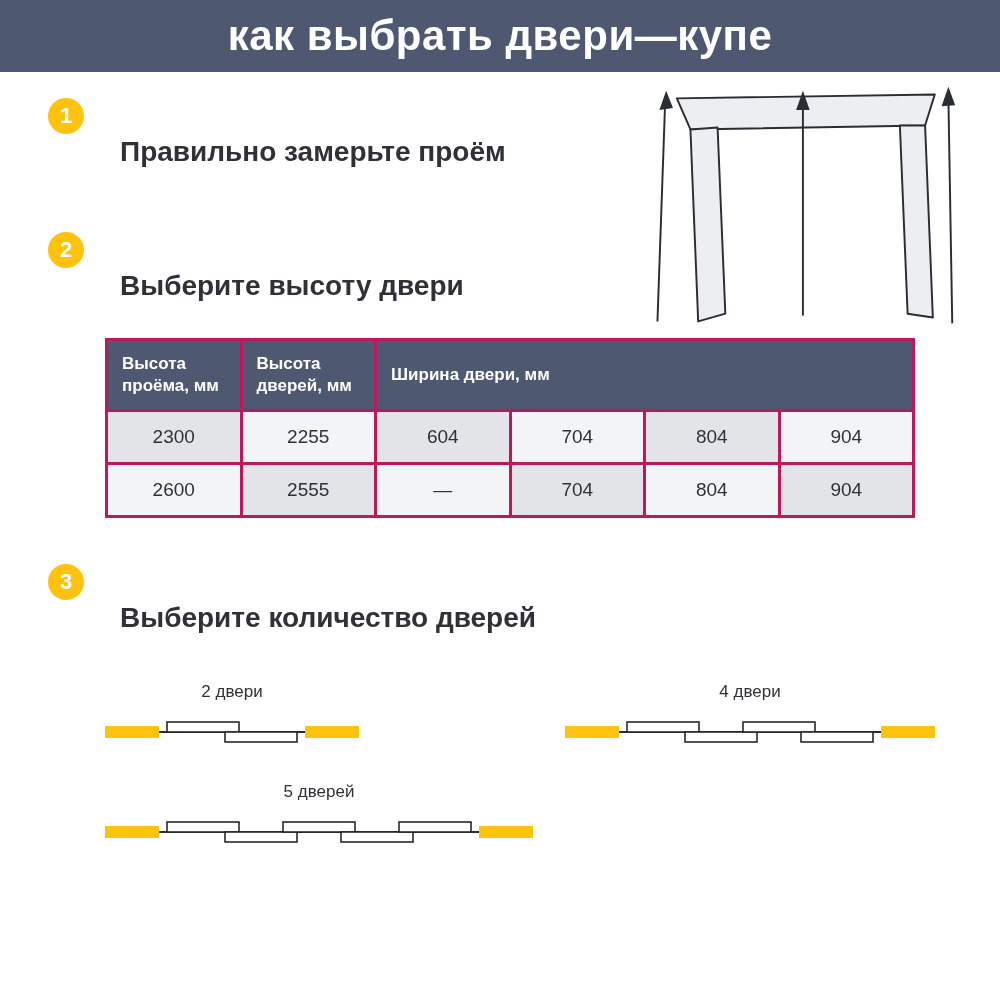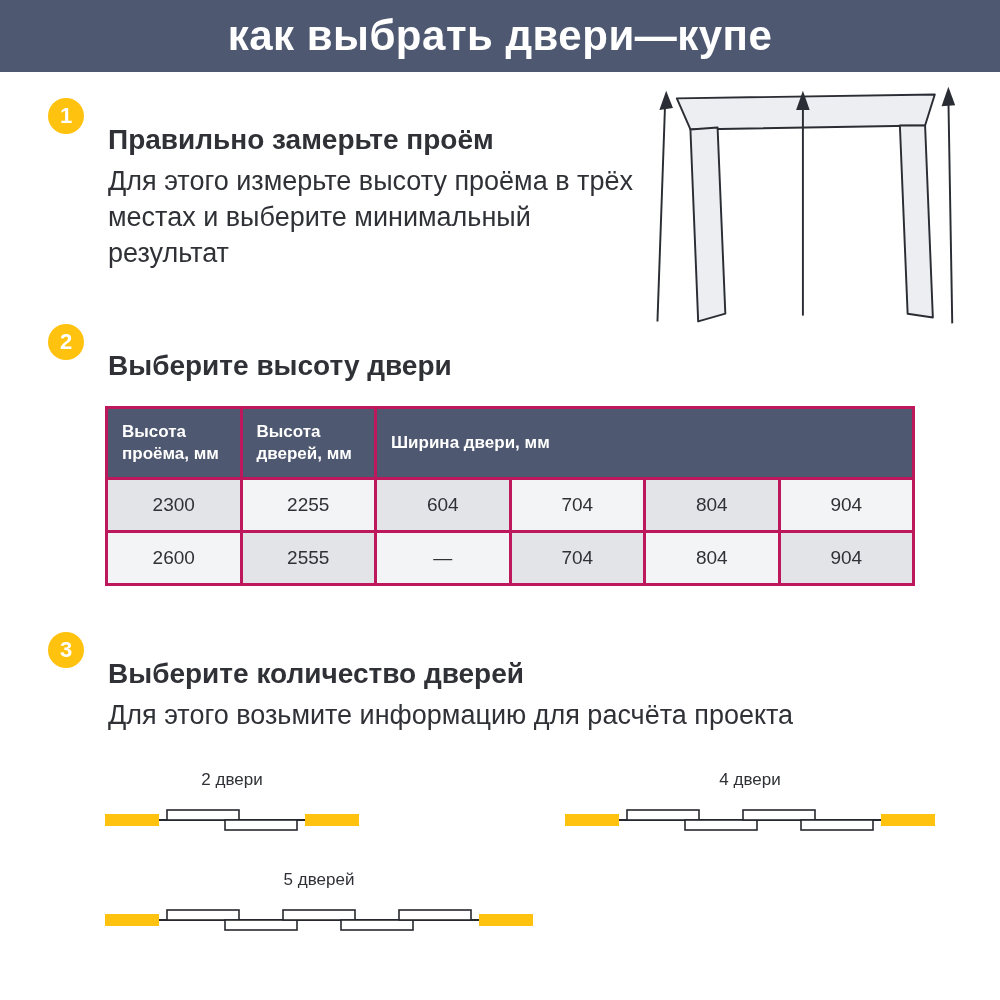--- a/index.html
+++ b/index.html
@@ -17,21 +17,21 @@
   .top-bar{height:72px;background:var(--header-bg);display:flex;align-items:center;justify-content:center;text-align:right;}
   .top-bar h1{margin:0;font-size:42px;font-weight:700;color:#fff;letter-spacing:.5px;}
 
   .step{display:flex;align-items:flex-start;padding:0 48px;}
   .step-1{margin-top:26px;}
   .step-2{margin-top:52px;}
   .step-3{margin-top:46px;}
   .badge{flex:0 0 36px;width:36px;height:36px;border-radius:50%;background:var(--accent);
          color:#fff;font-size:22px;font-weight:700;display:flex;align-items:center;justify-content:center;}
   .step-content{margin-left:24px;margin-top:26px;}
-  .step h2{margin:0;font-size:28px;font-weight:700;color:var(--text);}
+  .step h2{margin:12px;font-size:28px;font-weight:700;color:var(--text);}
   .step p{margin:8px 0 0;font-size:27px;line-height:1.33;color:var(--text);}
   .step-1 p{max-width:545px;}
 
   .frame-illustration{position:absolute;top:84px;right:40px;width:320px;height:246px;}
 
   table.size-table{margin:24px 85px 0 105px;width:810px;table-layout:fixed;
                    border-collapse:separate;border-spacing:3px;background:#be185d;}
   .size-table th{background:var(--header-bg);color:#fff;font-size:17px;font-weight:700;
                  text-align:left;vertical-align:middle;padding:10px 14px;height:68px;line-height:1.3;}
   .size-table td{font-size:19px;text-align:center;vertical-align:middle;height:50px;padding:0;}
@@ -50,21 +50,20 @@
 <div class="page">
 
   <header class="top-bar">
     <h1>как выбрать двери—купе</h1>
   </header>
 
   <section class="step step-1">
     <div class="badge">1</div>
     <div class="step-content">
       <h2>Правильно замерьте проём</h2>
-      <p>Для этого измерьте высоту проёма в трёх местах и выберите минимальный результат</p>
     </div>
   </section>
 
   <svg class="frame-illustration" viewBox="0 0 330 252">
 
     <polygon points="38,14 304,10 294,42 52,46" fill="#ECEEF1" stroke="#2A2D33" stroke-width="2" stroke-linejoin="round"></polygon>
 
     <polygon points="52,46 80,44 88,236 60,244" fill="#ECEEF1" stroke="#2A2D33" stroke-width="2" stroke-linejoin="round"></polygon>
 
     <polygon points="268,42 294,42 302,240 276,236" fill="#ECEEF1" stroke="#2A2D33" stroke-width="2" stroke-linejoin="round"></polygon>
@@ -111,21 +110,20 @@
         <td>804</td>
         <td>904</td>
       </tr>
     </tbody>
   </table>
 
   <section class="step step-3">
     <div class="badge">3</div>
     <div class="step-content">
       <h2>Выберите количество дверей</h2>
-      <p>Для этого возьмите информацию для расчёта проекта</p>
     </div>
   </section>
 
   <div class="diagrams">
     <figure class="diagram">
       <figcaption>2 двери</figcaption>
       <svg class="door-diagram" viewBox="0 0 254 36" width="254" height="36">
           <line x1="1" y1="18" x2="253" y2="18" stroke="#26292E" stroke-width="2"></line>
           <rect x="0" y="12" width="54" height="12" fill="#FFC20E"></rect>
           <rect x="200" y="12" width="54" height="12" fill="#FFC20E"></rect>

